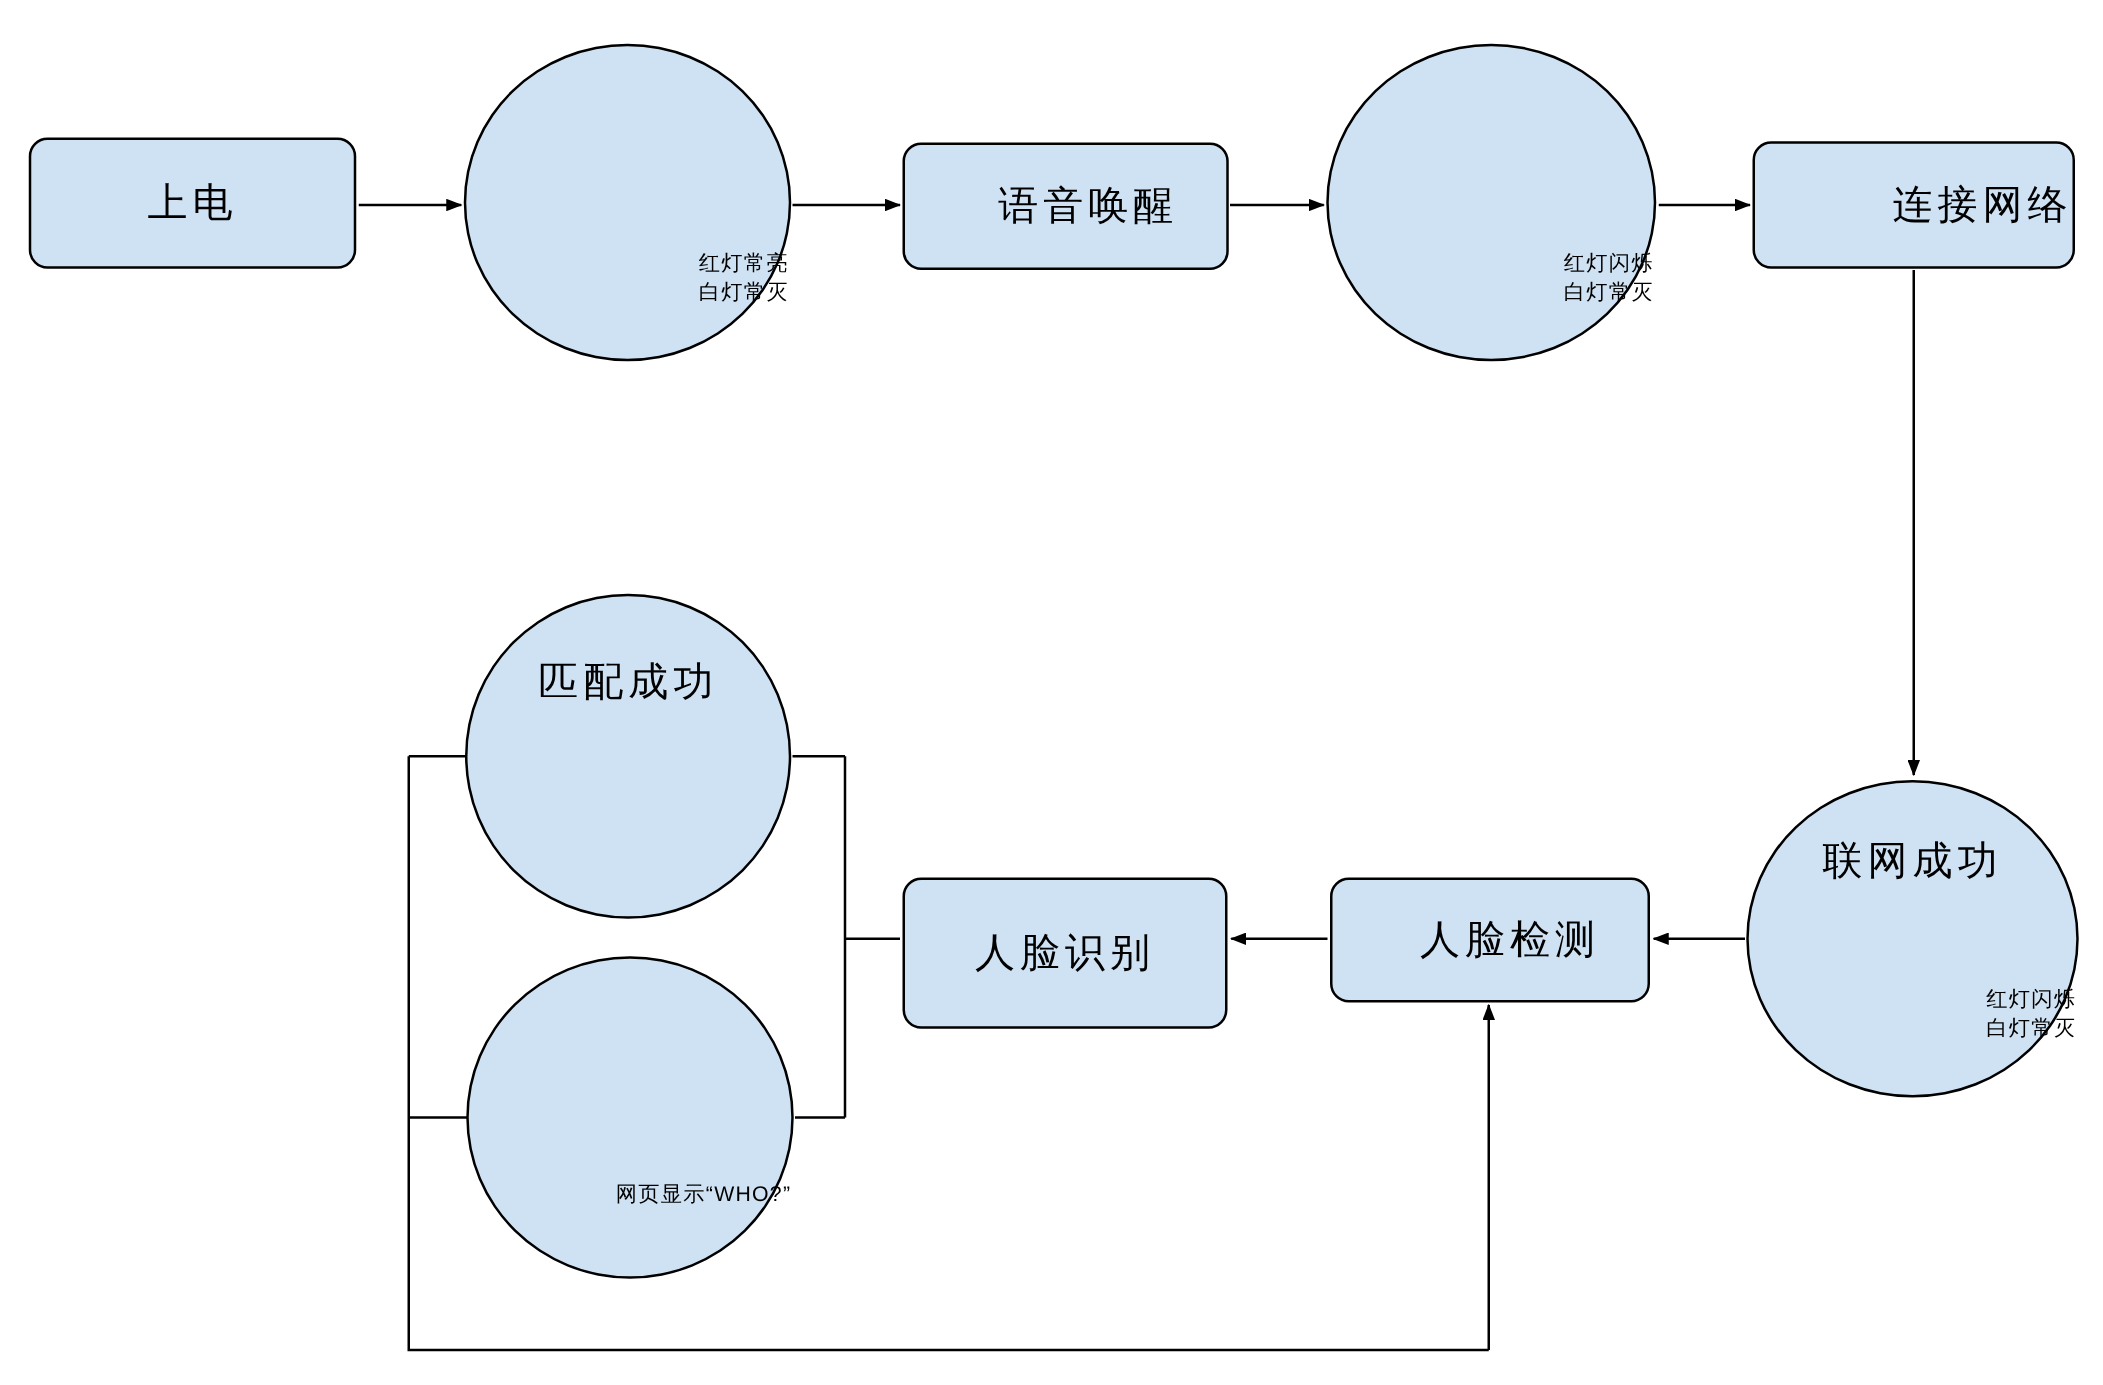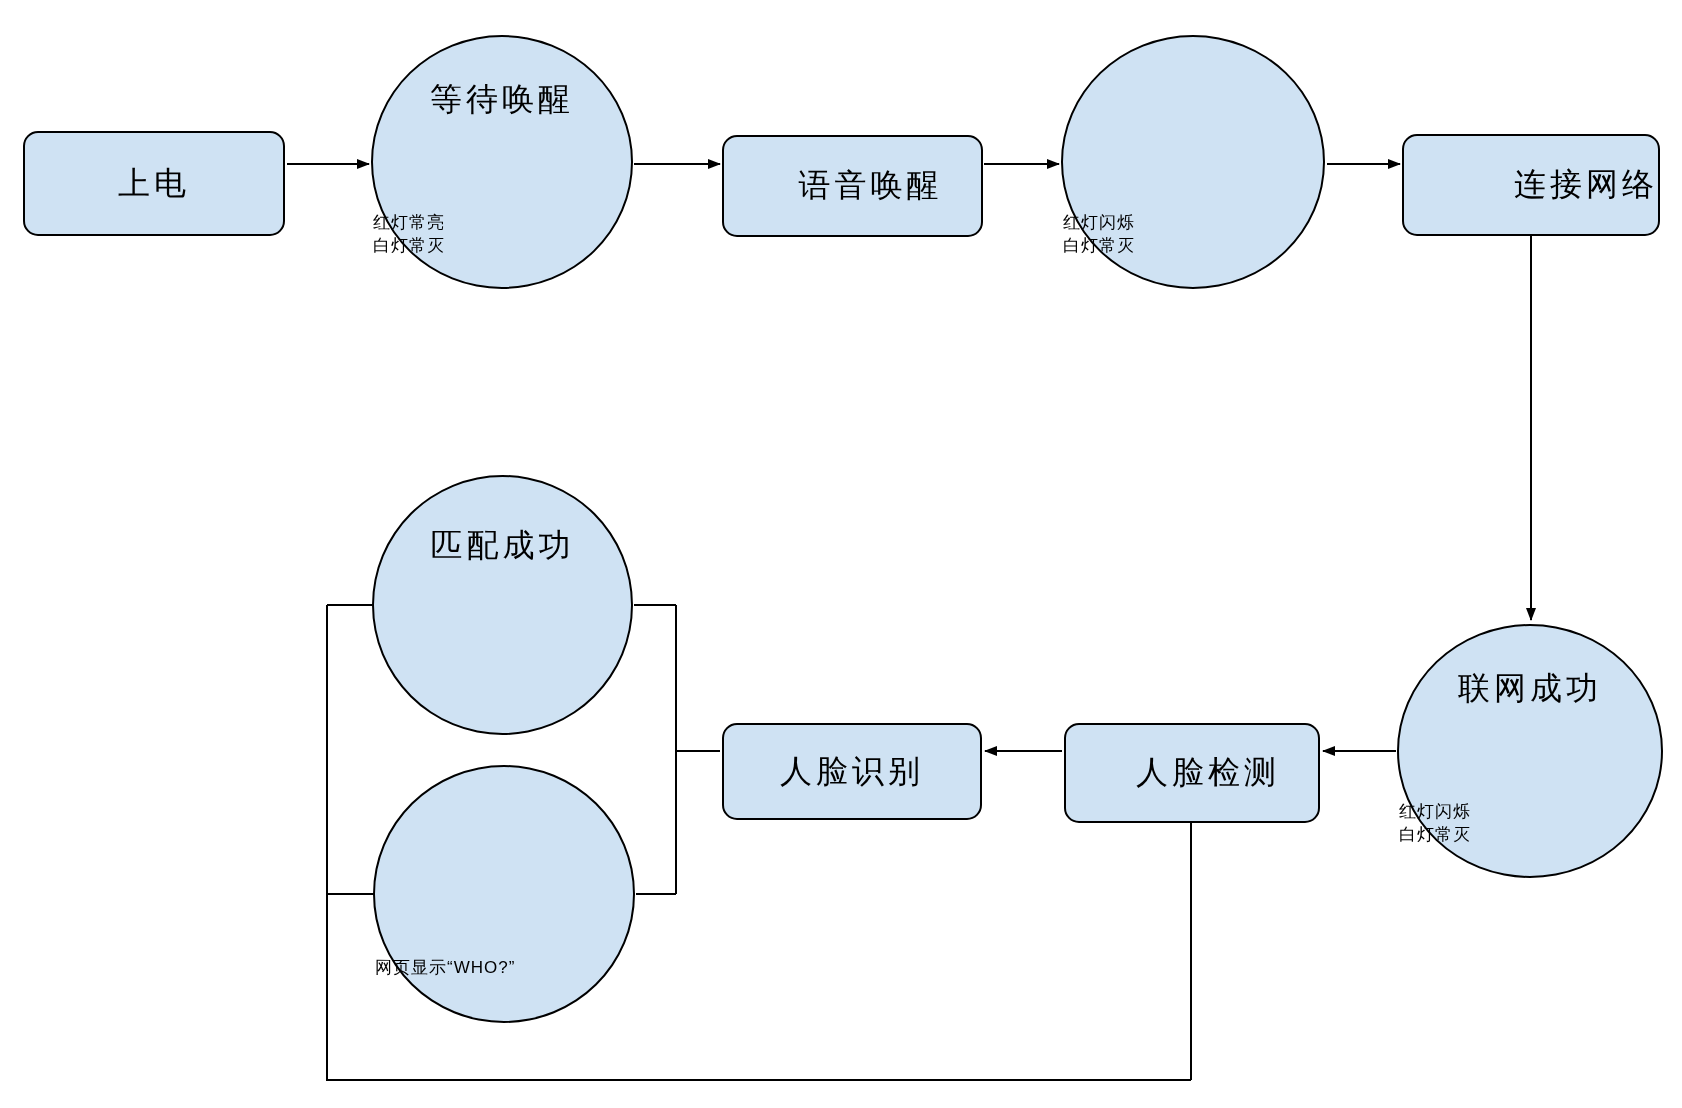--- a/index.html
+++ b/index.html
@@ -21,21 +21,20 @@
     position: absolute;
     box-sizing: border-box;
     background: #cfe2f3;
     border: 2px solid #000000;
   }
   .rect {
     border-radius: 15px;
     display: flex;
     align-items: center;
     justify-content: center;
-    margin-top: 21px;
   }
   .ellipse { border-radius: 50%; }
   .node-label {
     font-size: 32px;
     letter-spacing: 4px;
     white-space: nowrap;
   }
   .ellipse .title {
     position: absolute;
     left: 0; right: 0;
@@ -44,26 +43,25 @@
     text-align: center;
     font-size: 32px;
     letter-spacing: 4px;
     white-space: nowrap;
   }
   .ellipse .subtext {
     position: absolute;
     left: 0; right: 0;
     top: 74%;
     transform: translateY(-50%);
-    text-align: left;
+    text-align: right;
     font-size: 17px;
     line-height: 23px;
     letter-spacing: 1px;
     white-space: nowrap;
-    margin-top: 12px;
   }
 </style>
 </head>
 <body>
 
 <div class="canvas">
 
   <svg class="connectors" viewBox="0 0 1682 1108">
     <defs>
       <marker id="arrow" markerWidth="13" markerHeight="10" refX="12" refY="5" orient="auto" markerUnits="userSpaceOnUse">
@@ -90,21 +88,20 @@
     <line x1="374" y1="894" x2="327" y2="894" stroke="#000" stroke-width="2"></line>
     <polyline points="327,605 327,1080 1191,1080" fill="none" stroke="#000" stroke-width="2"></polyline>
     <line x1="1191" y1="1080" x2="1191" y2="804" stroke="#000" stroke-width="2" marker-end="url(#arrow)"></line>
   </svg>
 
   <div class="node rect" style="left:23px; top:110px; width:262px; height:105px;">
     <span class="node-label">上电</span>
   </div>
 
   <div class="node ellipse" style="left:371px; top:35px; width:262px; height:254px;">
-    <div class="title">等待唤醒</div>
     <div class="subtext">
       <div>红灯常亮</div>
       <div>白灯常灭</div>
     </div>
   </div>
 
   <div class="node rect" style="left:722px; top:114px; width:261px; height:102px;padding-left:36px;">
     <span class="node-label">语音唤醒</span>
   </div>
 
@@ -124,21 +121,21 @@
     <div class="subtext">
       <div>红灯闪烁</div>
       <div>白灯常灭</div>
     </div>
   </div>
 
   <div class="node rect" style="left:1064px; top:702px; width:256px; height:100px;padding-left:32px;">
     <span class="node-label">人脸检测</span>
   </div>
 
-  <div class="node rect" style="left:722px; top:702px; width:260px; height:97px;">
+  <div class="node rect" style="left:722px; top:702px; width:260px; height:121px;">
     <span class="node-label">人脸识别</span>
   </div>
 
   <div class="node ellipse" style="left:372px; top:475px; width:261px; height:260px;">
     <div class="title" style="top:27%;">匹配成功</div>
   </div>
 
   <div class="node ellipse" style="left:373px; top:765px; width:262px; height:258px;">
     <div class="subtext">
       <div>网页显示“WHO?”</div>

